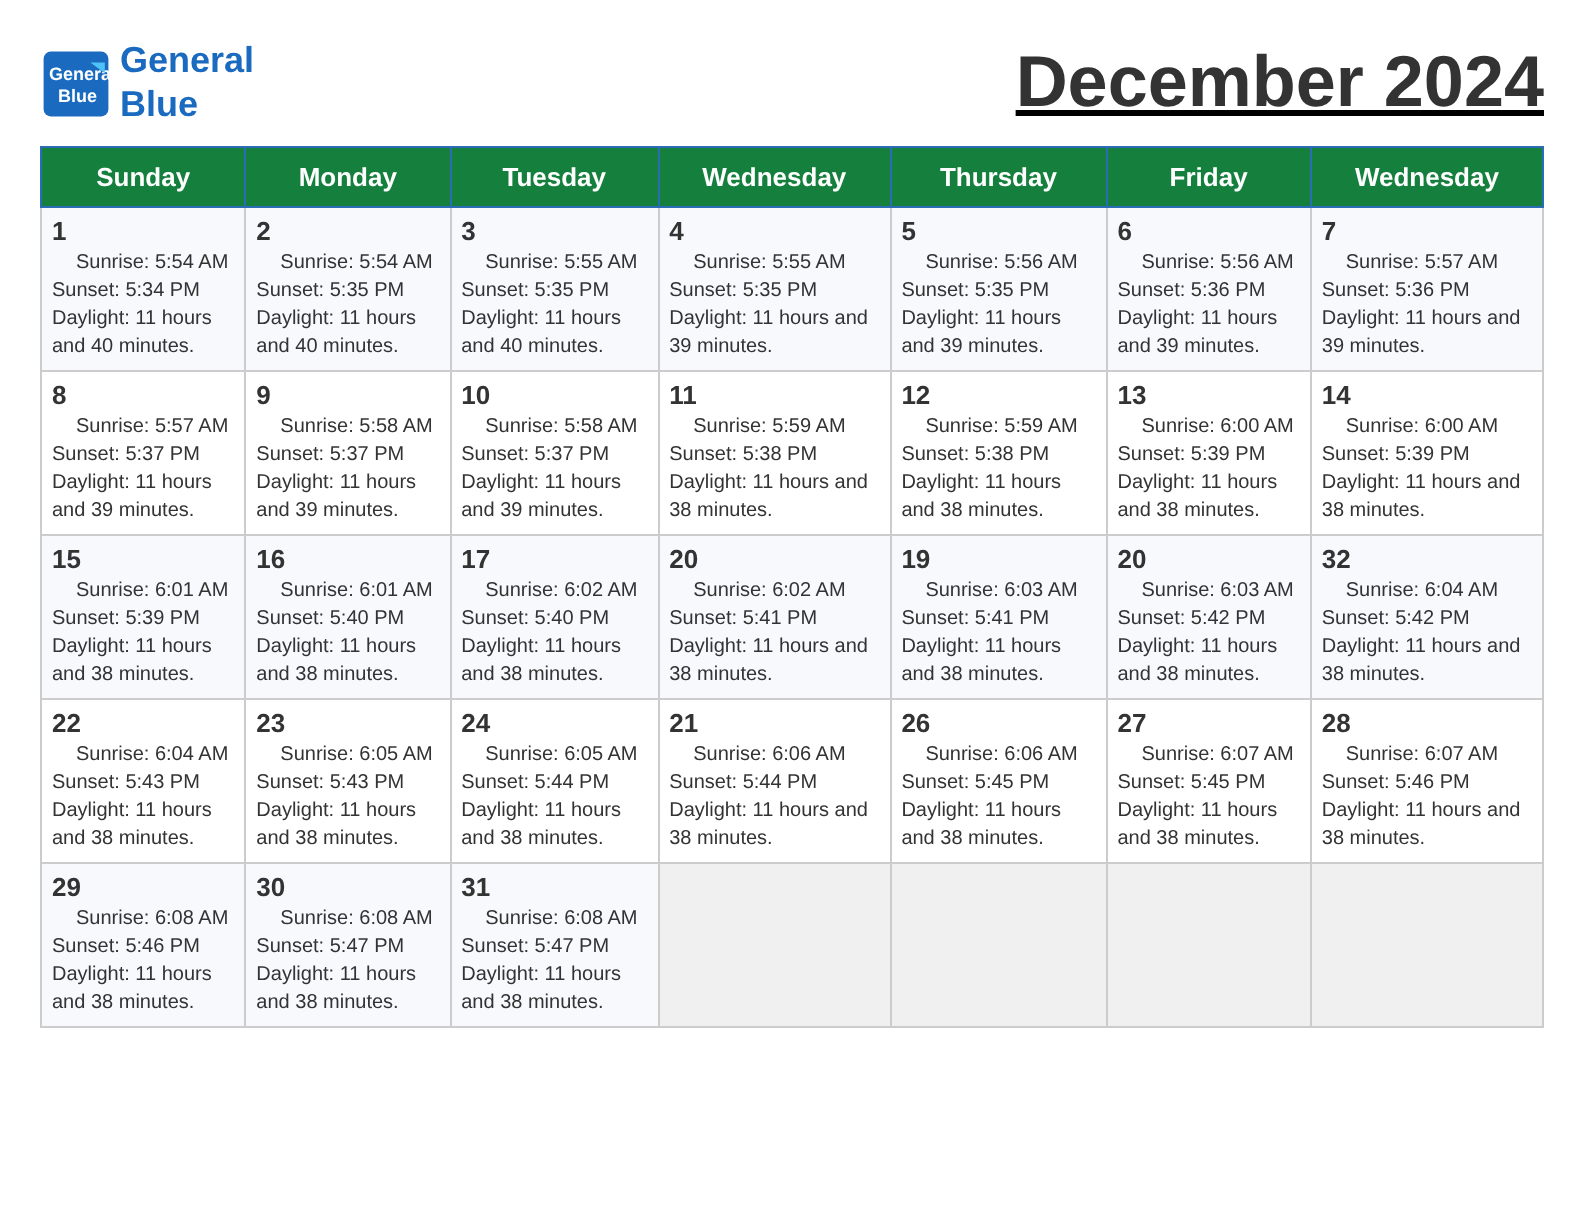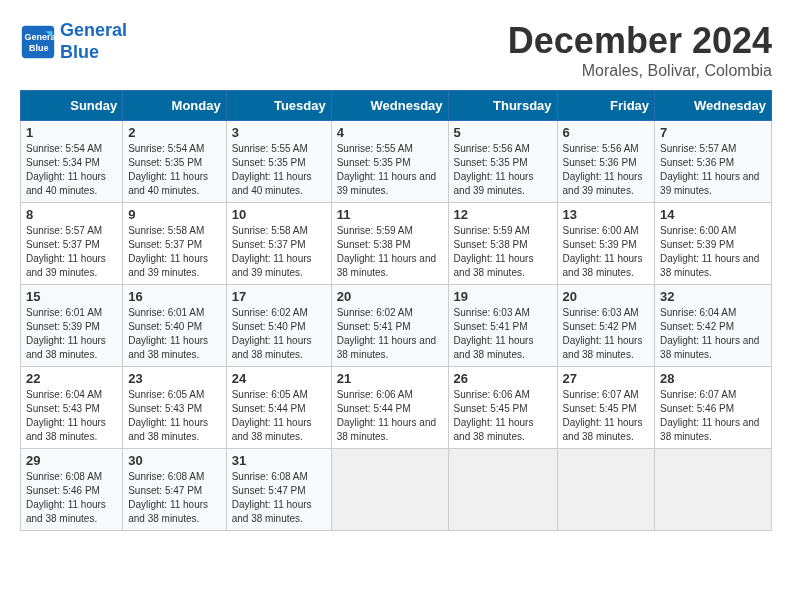--- a/index.html
+++ b/index.html
@@ -28,41 +28,42 @@
     }
     .logo-text span {
       color: #1a6abf;
     }
     .logo-icon {
       width: 36px;
       height: 36px;
       margin-right: 4px;
     }
     .title-area {
-      text-align: right;
+      text-align: center;
+      text-decoration: underline;
     }
     .month-title {
       font-size: 36px;
       font-weight: bold;
       color: #333;
     }
     .location-title {
       font-size: 16px;
       color: #555;
     }
     table {
       width: 100%;
       border-collapse: collapse;
       font-size: 11px;
     }
     thead tr th {
-      background-color: #0369a1;
+      background-color: #15803d;
       color: #fff;
       padding: 7px 5px;
-      text-align: right;
+      text-align: center;
       font-size: 13px;
       font-weight: bold;
       border: 1px solid #2a6db5;
     }
     tbody tr td {
       border: 1px solid #ccc;
       vertical-align: top;
       padding: 4px 5px;
       min-height: 70px;
       height: 80px;
@@ -78,20 +79,21 @@
       font-size: 13px;
       font-weight: bold;
       color: #333;
       display: block;
       margin-bottom: 2px;
     }
     .day-info {
       font-size: 10px;
       color: #333;
       line-height: 1.4;
+      margin-left: 12px;
     }
     .empty-cell {
       background: #f0f0f0 !important;
     }
   </style>
 </head>
 <body>
 
 <div class="header-area">
   <div class="logo">
@@ -101,21 +103,20 @@
       <text x="10" y="30" font-size="10" fill="white" font-weight="bold">Blue</text>
       <polygon points="28,8 36,14 36,8" fill="#4fc3f7"></polygon>
     </svg>
     <div class="logo-text">
       <div><span>General</span></div>
       <div><span style="color:#1a6abf;">Blue</span></div>
     </div>
   </div>
   <div class="title-area">
     <div class="month-title">December 2024</div>
-    <div class="location-title">Morales, Bolivar, Colombia</div>
   </div>
 </div>
 
 <table>
   <thead>
     <tr>
       <th>Sunday</th>
       <th>Monday</th>
       <th>Tuesday</th>
       <th>Wednesday</th>

